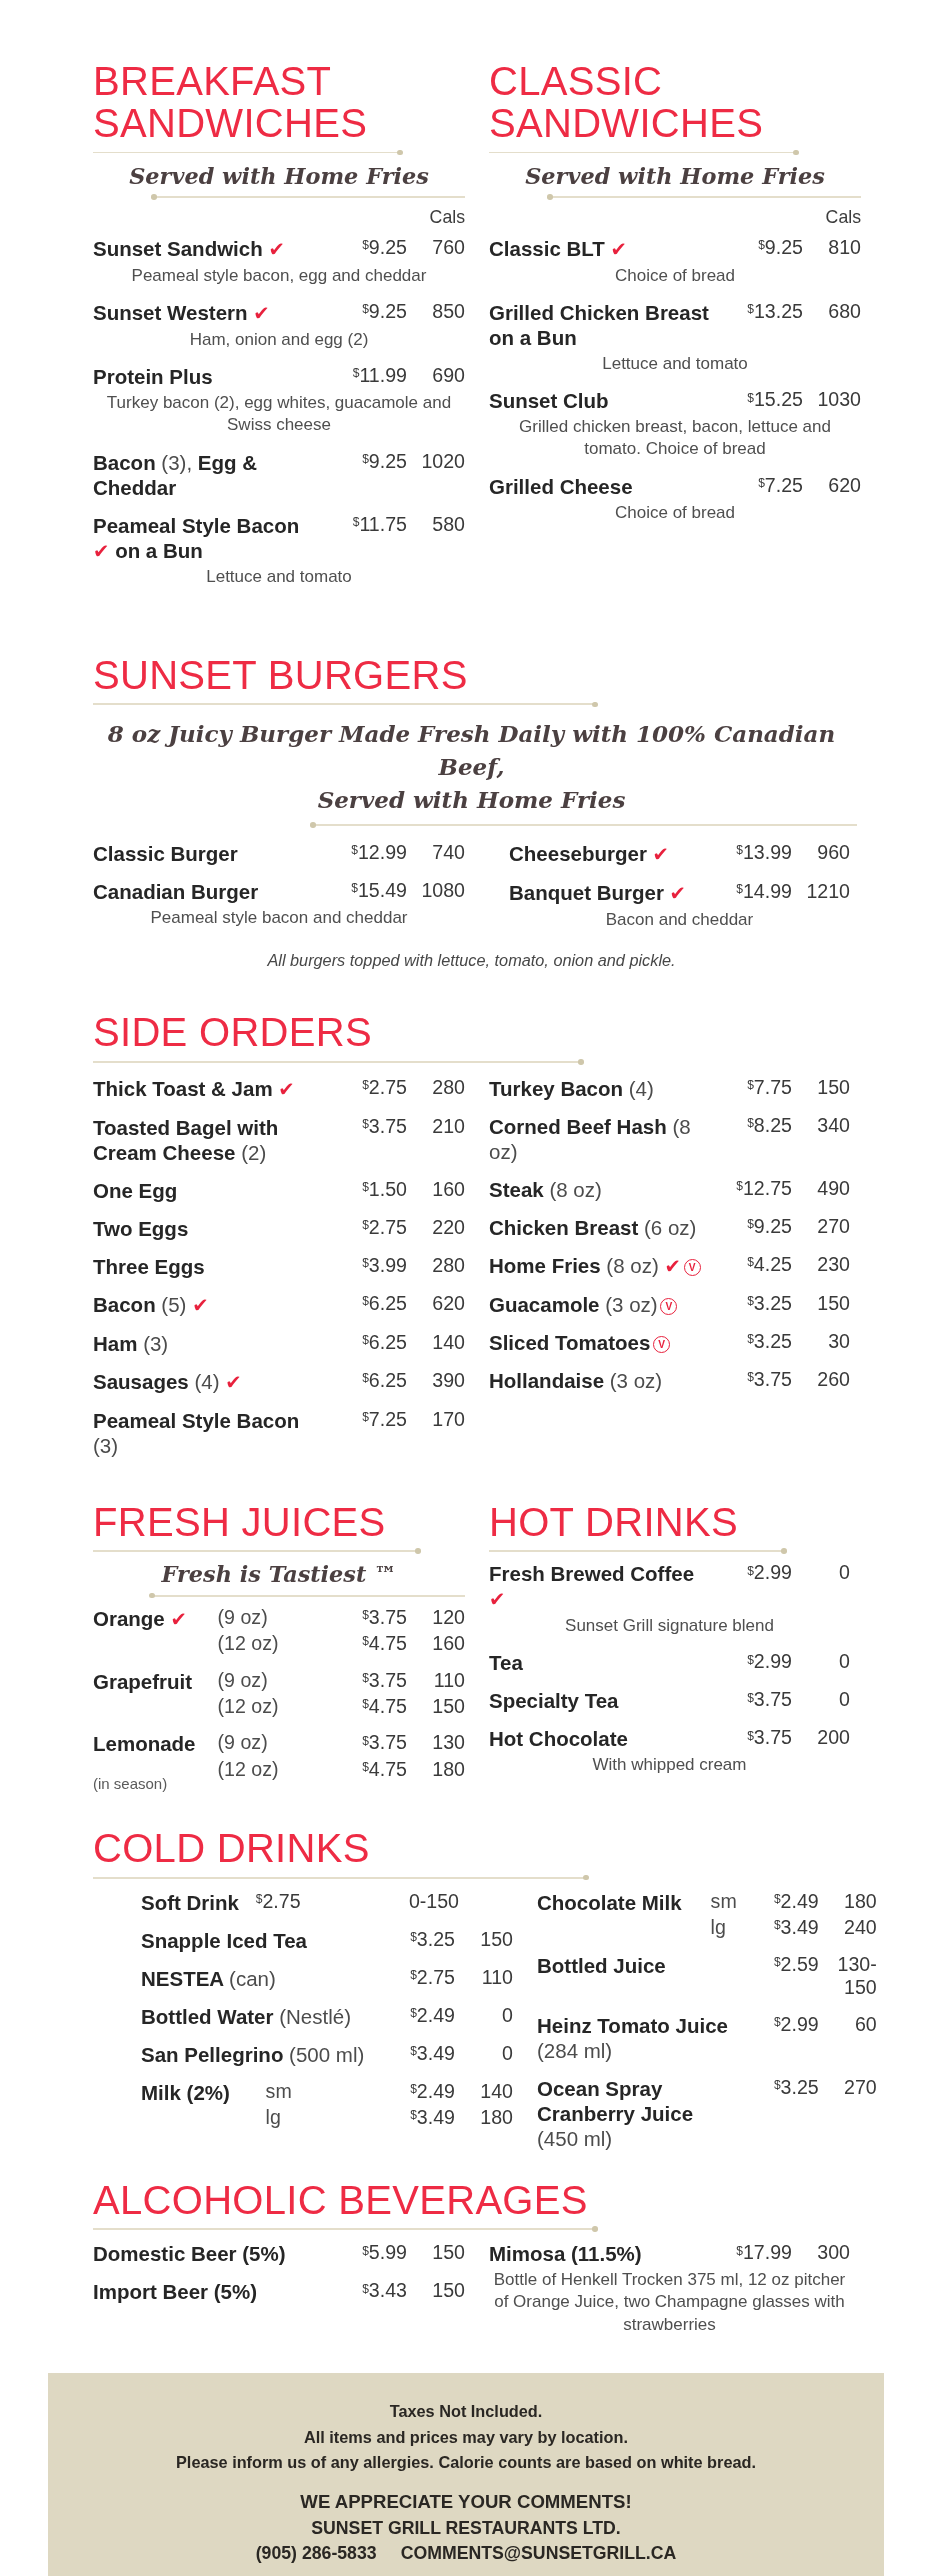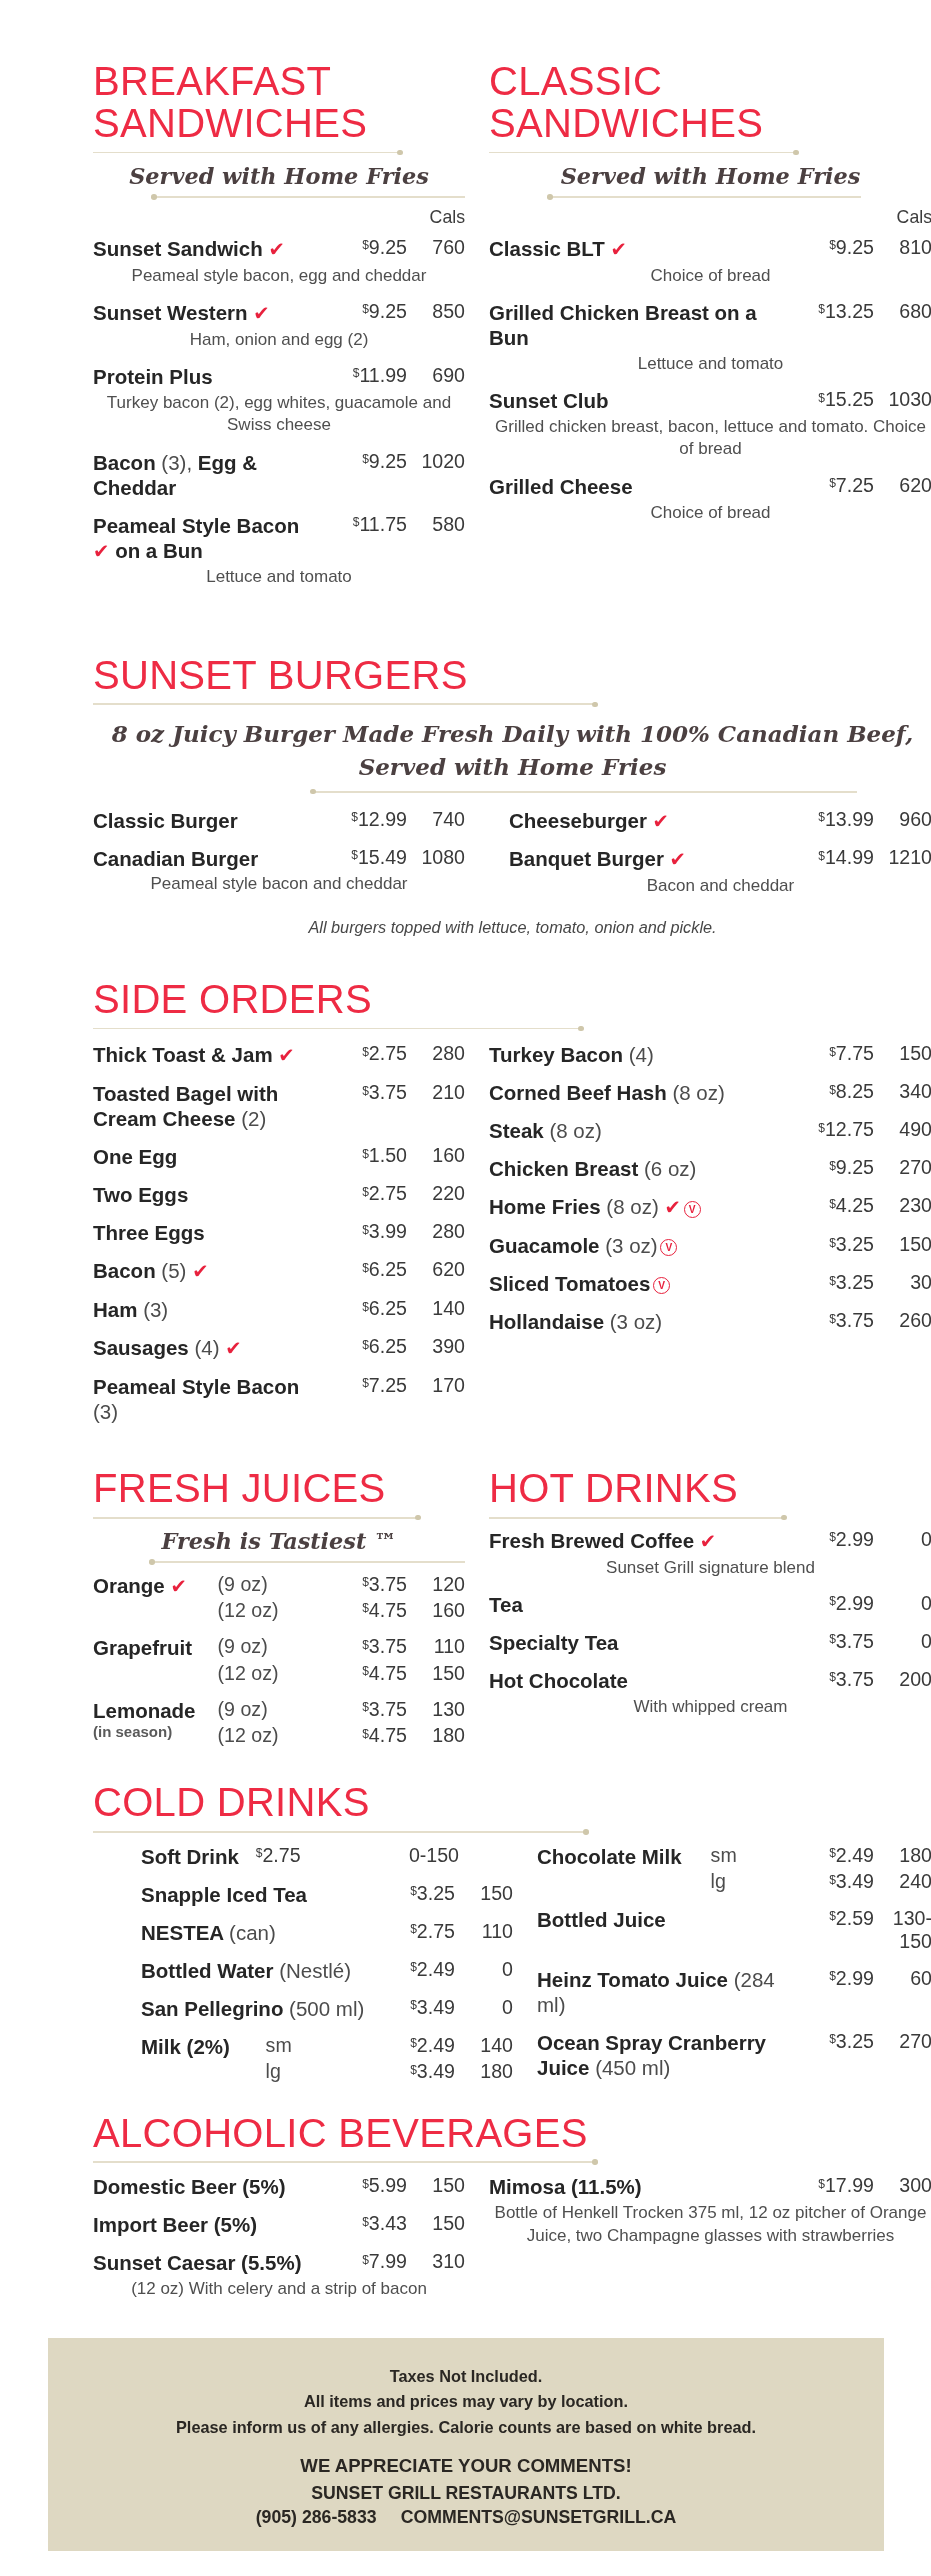--- a/index.html
+++ b/index.html
@@ -1,18 +1,18 @@
 <!DOCTYPE html>
 <html style="font-size:15px"><head>
 <meta charset="utf-8">
 <style>
   html,body{margin:0;padding:0;}
   body{width:932px;height:2576px;background:#ffffff;overflow:hidden;
        font-family:"Liberation Sans","DejaVu Sans",sans-serif;color:#222;}
-  .wrap{padding-left:93px;}
+  .wrap{padding-left:93px;padding-right:82px;}
   .grid2{display:grid;grid-template-columns:372px 1fr;column-gap:24px;}
   h2.sec{font-size:40px;line-height:1.05;font-weight:400;color:#ee2b44;margin:0;letter-spacing:0.3px;}
   .rule{position:relative;height:1.9px;background:#e4decb;margin:7.5px 0 9.3px;}
   .rule.dr::after{content:"";position:absolute;right:-1.9px;top:-1.9px;width:5.6px;height:5.6px;border-radius:50%;background:#cfc7ab;}
   .rule.dl::before{content:"";position:absolute;left:-1.9px;top:-1.9px;width:5.6px;height:5.6px;border-radius:50%;background:#cfc7ab;}
   .r-col{width:308px;}
   .r-col2{margin-left:60px;width:312px;}
   .r-burg1{width:503px;}
   .r-burg2{margin-left:219px;width:545px;}
   .r-side{width:489px;}
@@ -30,21 +30,21 @@
   .row{display:flex;align-items:flex-start;}
   .nm{flex:1;font-size:20.5px;font-weight:bold;color:#262626;line-height:1.22;padding-right:5.6px;}
   .meta{font-weight:normal;color:#4c4c4c;}
   .ck{color:#e8213d;font-size:19.6px;font-weight:bold;}
   .vg{display:inline-block;width:15px;height:15px;line-height:15px;border:1.9px solid #e8213d;border-radius:50%;
       color:#e8213d;font-size:10.2px;font-weight:bold;text-align:center;vertical-align:1.9px;margin-left:2.8px;}
   .pr{width:82px;text-align:right;font-size:19.6px;color:#3a3a3a;white-space:nowrap;}
   .cur{font-size:12px;position:relative;top:-4.7px;}
   .ca{width:58px;text-align:right;font-size:19.6px;color:#3a3a3a;line-height:1.2;}
   .desc{font-size:17px;color:#4f4f4f;line-height:1.32;margin-top:2.8px;font-weight:normal;text-align:center;}
-  .nm .subnote{font-size:15px;color:#5a5a5a;font-weight:bold;margin-top:0;}
+  .nm .subnote{font-size:15px;color:#5a5a5a;font-weight:normal;margin-top:19px;}
   .nm.fx128{flex:0 0 119px;}
   .nm.fx180{flex:0 0 168px;}
   .sizes{flex:1;display:flex;flex-direction:column;gap:2.8px;}
   .srow{display:flex;}
   .sz{flex:1;font-size:19.6px;color:#4c4c4c;}
   .softrow .pr{width:auto;text-align:left;margin-left:11.2px;}
   .softca{margin-left:auto;margin-right:54px;font-size:19.6px;color:#3a3a3a;}
   .bnote{text-align:center;font-style:italic;font-size:16.3px;color:#474747;margin-top:7.5px;}
   .sec-burg{margin-top:52px;}
   .sec-side{margin-top:41px;}
@@ -557,28 +557,20 @@
         <div class="ca">150</div>
           </div>
         </div>
       <div class="item">
           <div class="row">
         <div class="nm">Import Beer (5%)</div>
         <div class="pr"><span class="cur">$</span><span>3.43</span></div>
         <div class="ca">150</div>
           </div>
         </div>
-      <div class="item">
-        <div class="row">
-          <div class="nm">Sunset Caesar (5.5%)</div>
-          <div class="pr"><span class="cur">$</span><span>7.99</span></div>
-          <div class="ca">310</div>
-        </div>
-        <div class="desc">(12 oz) With celery and a strip of bacon</div>
-      </div>
     </div>
     <div>
       <div class="item">
         <div class="row">
           <div class="nm">Mimosa (11.5%)</div>
           <div class="pr"><span class="cur">$</span><span>17.99</span></div>
           <div class="ca">300</div>
         </div>
         <div class="desc">Bottle of Henkell Trocken 375 ml, 12 oz pitcher of Orange Juice, two Champagne glasses with strawberries</div>
       </div>

